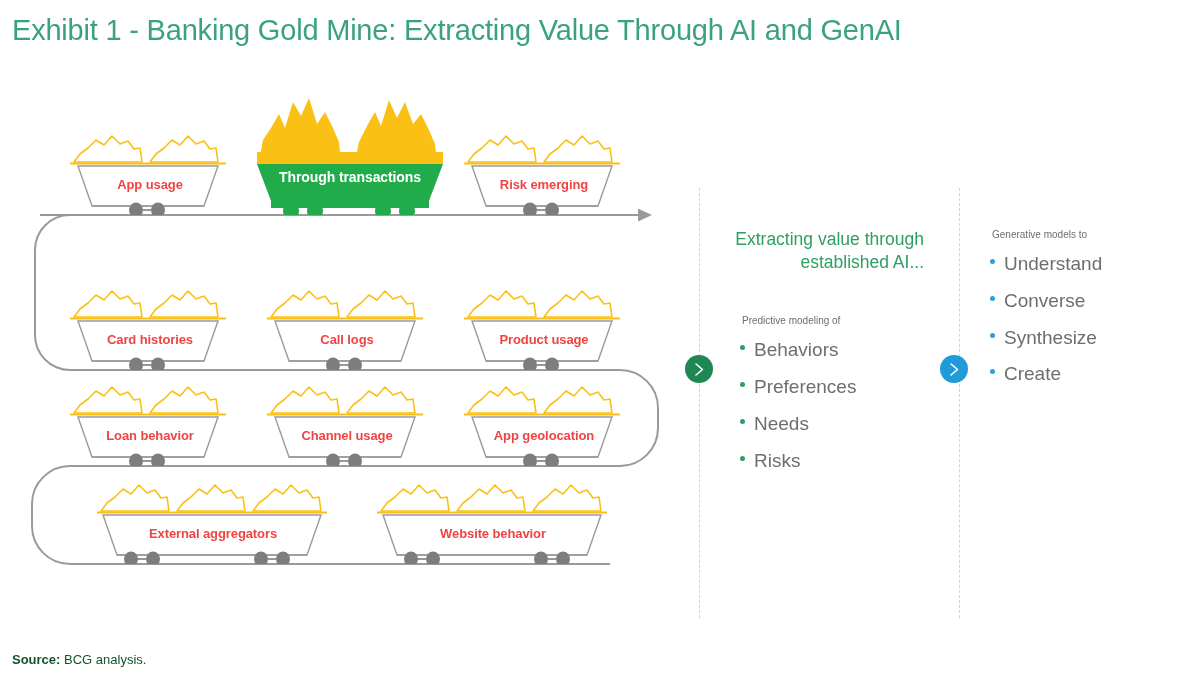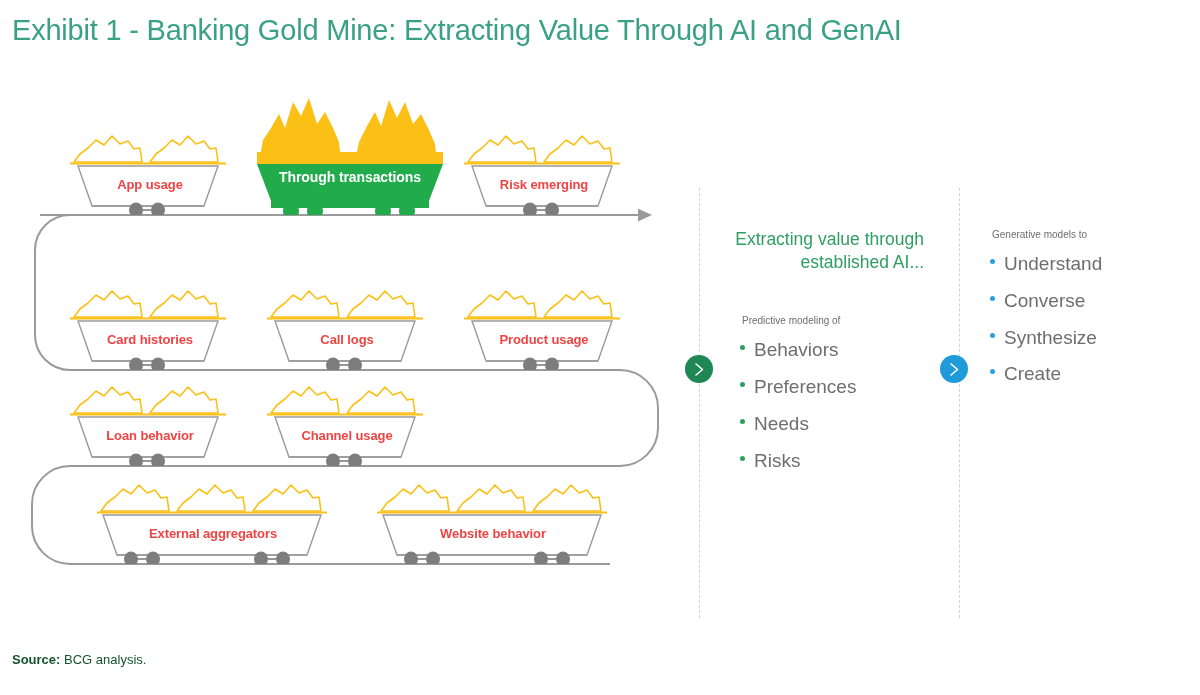--- a/index.html
+++ b/index.html
@@ -284,20 +284,33 @@
         <line x1="2" y1="45.5" x2="158" y2="45.5" stroke="#fbc016" stroke-width="1.8"></line>
         <path d="M10 48 L150 48 L136 88 L24 88 Z" fill="#ffffff" stroke="#9a9a9a" stroke-width="1.4"></path>
         <line x1="24" y1="88" x2="136" y2="88" stroke="#9a9a9a" stroke-width="1.4"></line>
         <ellipse cx="68" cy="92" rx="7" ry="7.5" fill="#7d7d7d"></ellipse>
         <ellipse cx="90" cy="92" rx="7" ry="7.5" fill="#7d7d7d"></ellipse>
         <line x1="75" y1="92" x2="83" y2="92" stroke="#7d7d7d" stroke-width="1.6"></line>
       </svg>
       <div class="cart-label" style="top:60px;">Channel usage</div>
     </div>
 
+    <div class="cart" style="left:462px; top:289px; width:164px; height:97px;">
+      <svg class="cart-svg" width="164" height="97" viewBox="0 0 164 97">
+        <path d="M6 44 L12 36 L20 30 L28 22 L36 27 L44 18 L52 26 L60 23 L66 31 L72 30 L74 44 Z" fill="none" stroke="#fbc016" stroke-width="1.6" stroke-linejoin="round"></path>
+        <path d="M82 44 L88 36 L96 30 L104 22 L112 27 L120 18 L128 26 L136 23 L142 31 L148 30 L150 44 Z" fill="none" stroke="#fbc016" stroke-width="1.6" stroke-linejoin="round"></path>
+        <line x1="2" y1="45.5" x2="158" y2="45.5" stroke="#fbc016" stroke-width="1.8"></line>
+        <path d="M10 48 L150 48 L136 88 L24 88 Z" fill="#ffffff" stroke="#9a9a9a" stroke-width="1.4"></path>
+        <line x1="24" y1="88" x2="136" y2="88" stroke="#9a9a9a" stroke-width="1.4"></line>
+        <ellipse cx="68" cy="92" rx="7" ry="7.5" fill="#7d7d7d"></ellipse>
+        <ellipse cx="90" cy="92" rx="7" ry="7.5" fill="#7d7d7d"></ellipse>
+        <line x1="75" y1="92" x2="83" y2="92" stroke="#7d7d7d" stroke-width="1.6"></line>
+      </svg>
+      <div class="cart-label" style="top:60px;">App geolocation</div>
+    </div>
 
     <div class="cart" style="left:93px; top:387px; width:240px; height:97px;">
       <svg class="cart-svg" width="240" height="97" viewBox="0 0 240 97">
         <path d="M8 44 L14 36 L22 30 L30 22 L38 27 L46 18 L54 26 L62 23 L68 31 L74 30 L76 44 Z" fill="none" stroke="#fbc016" stroke-width="1.6" stroke-linejoin="round"></path>
         <path d="M84 44 L90 36 L98 30 L106 22 L114 27 L122 18 L130 26 L138 23 L144 31 L150 30 L152 44 Z" fill="none" stroke="#fbc016" stroke-width="1.6" stroke-linejoin="round"></path>
         <path d="M160 44 L166 36 L174 30 L182 22 L190 27 L198 18 L206 26 L214 23 L220 31 L226 30 L228 44 Z" fill="none" stroke="#fbc016" stroke-width="1.6" stroke-linejoin="round"></path>
         <line x1="4" y1="45.5" x2="234" y2="45.5" stroke="#fbc016" stroke-width="1.8"></line>
         <path d="M10 48 L228 48 L214 88 L24 88 Z" fill="#ffffff" stroke="#9a9a9a" stroke-width="1.4"></path>
         <line x1="24" y1="88" x2="214" y2="88" stroke="#9a9a9a" stroke-width="1.4"></line>
         <ellipse cx="38" cy="92" rx="7" ry="7.5" fill="#7d7d7d"></ellipse>

